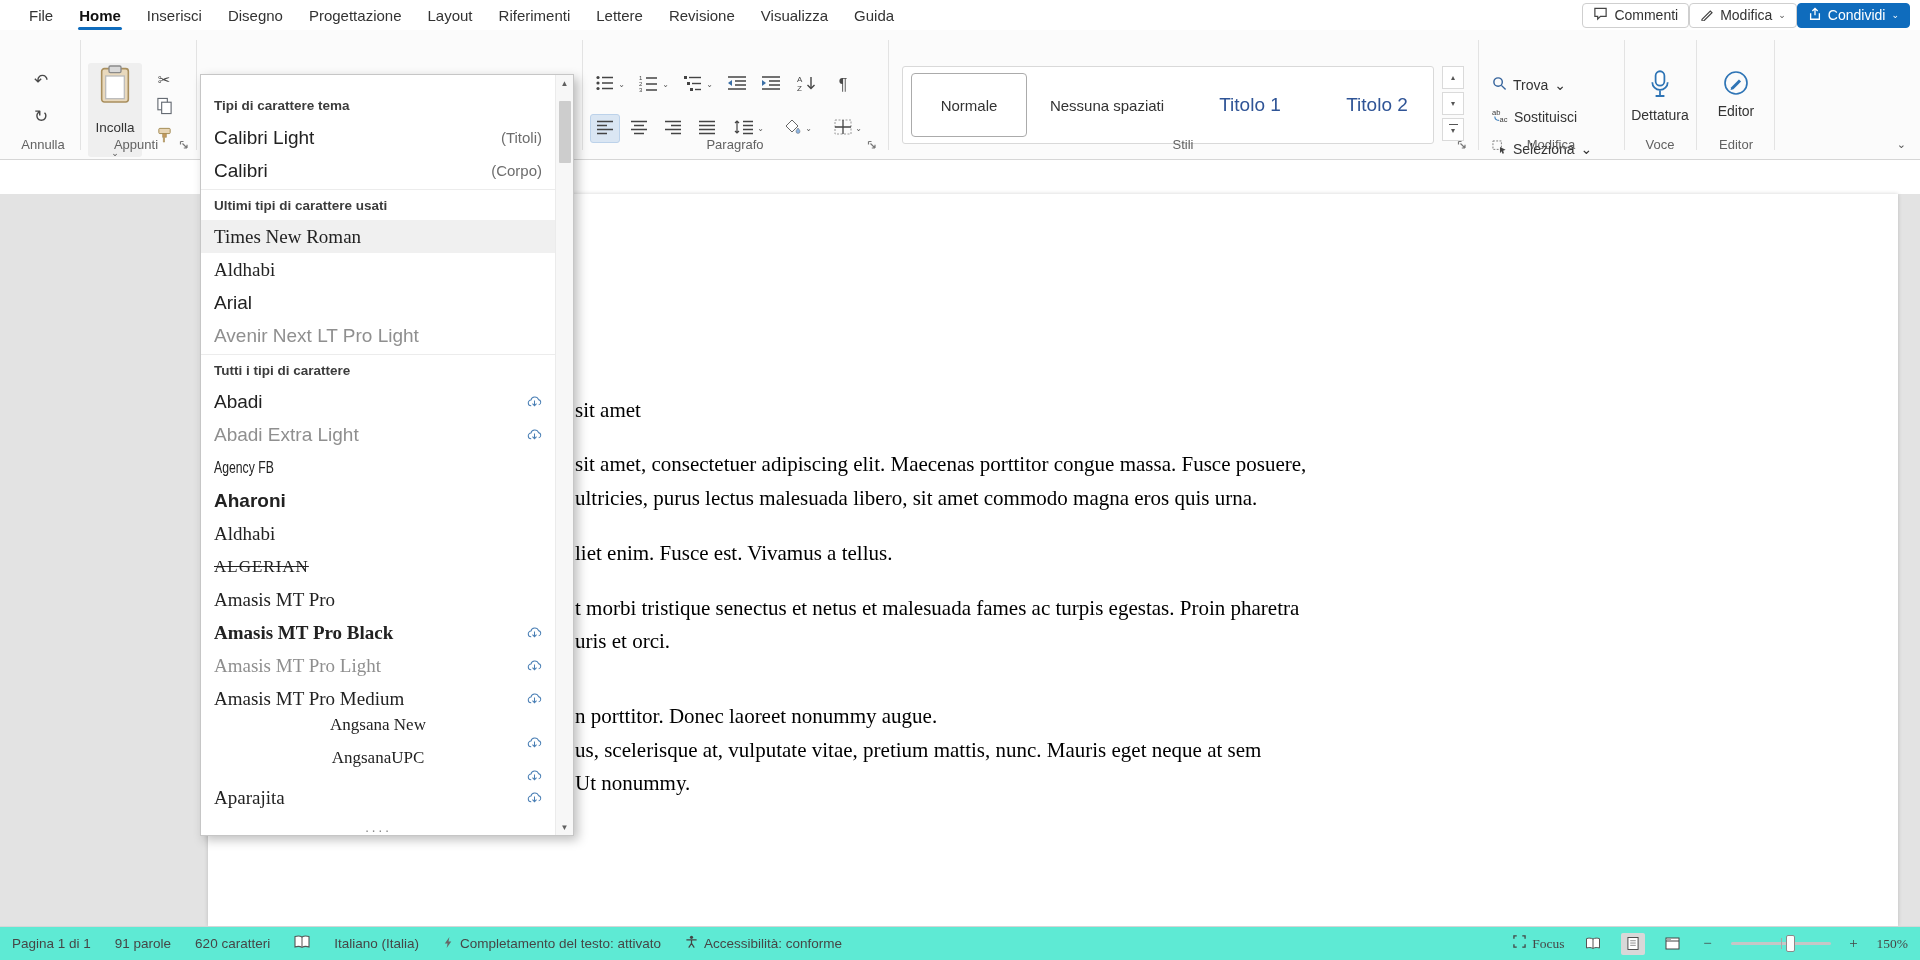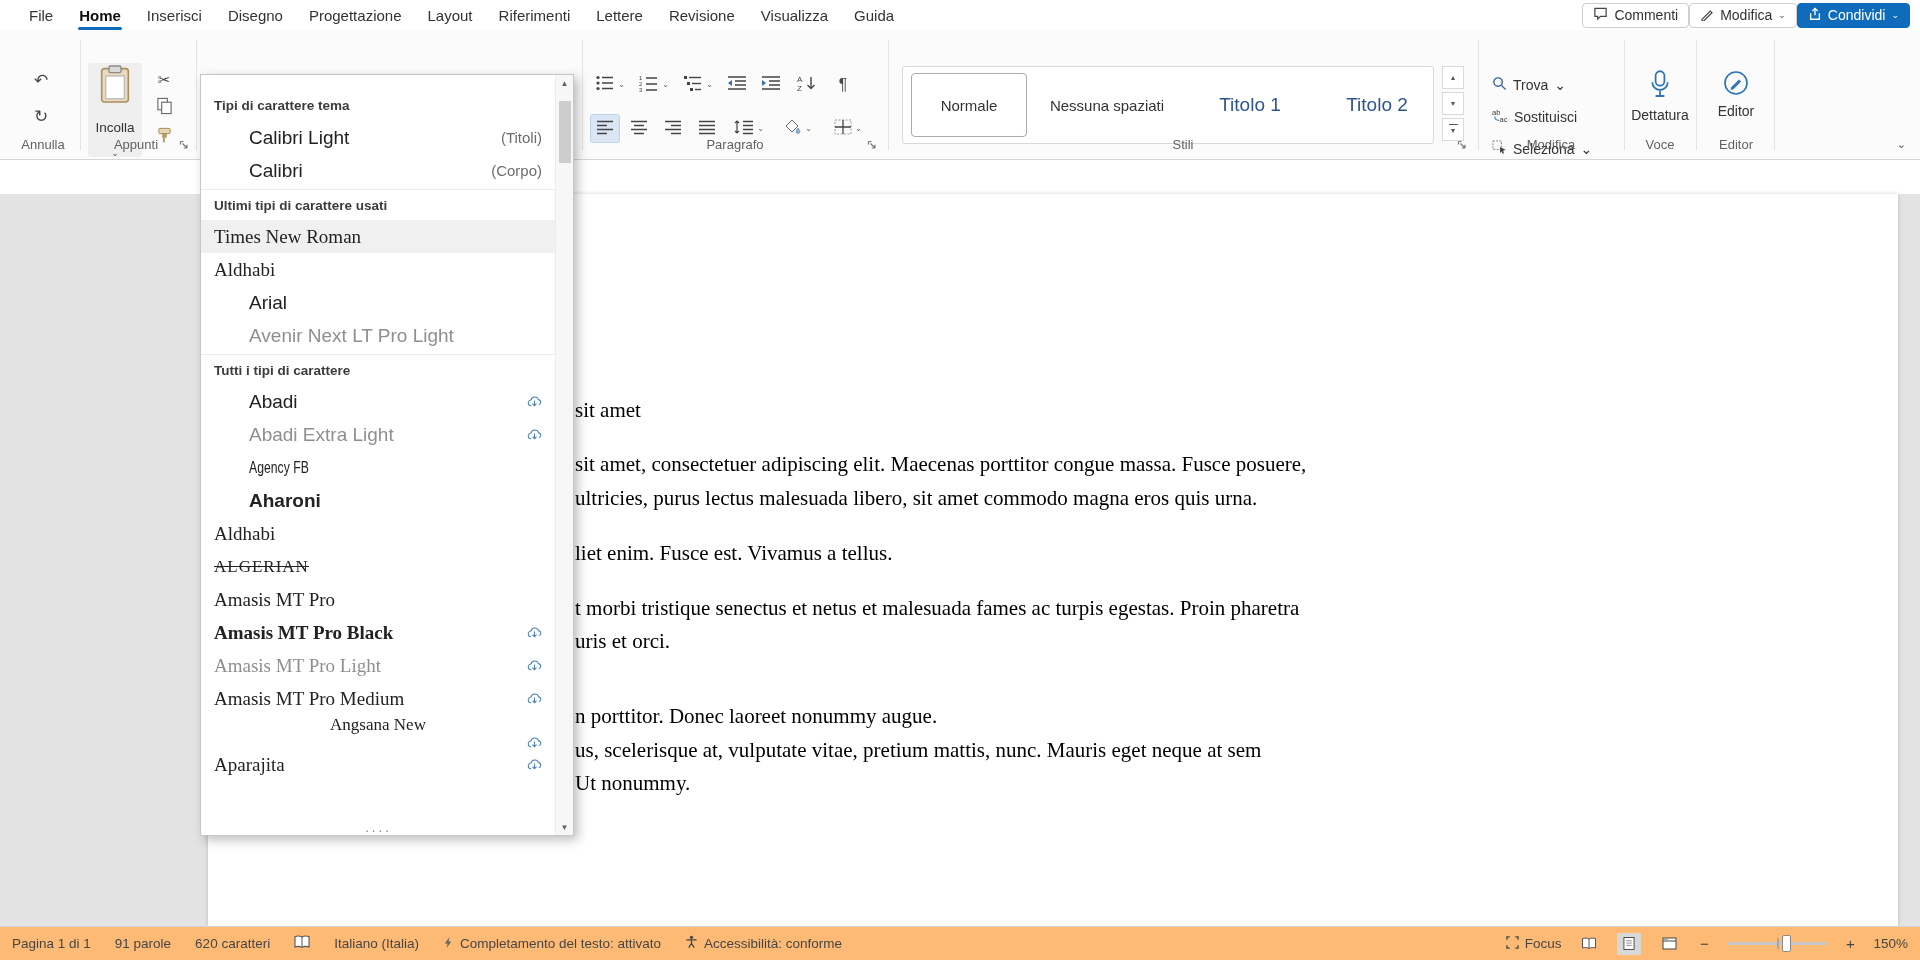--- a/index.html
+++ b/index.html
@@ -57,39 +57,39 @@
 
   
   .font-menu { position:absolute; left:200px; top:74px; width:374px; height:762px; background:#fff; border:1px solid #c6c6c6; box-shadow:4px 4px 10px rgba(0,0,0,.25); z-index:60; display:flex; }
   .fm-list { flex:1; padding-top:3px; overflow:hidden; }
   .fm-header { height:31px; display:flex; align-items:center; padding:0 13px; font-weight:bold; font-size:13.5px; color:#3c3c3c; border-top:1px solid #ececec; margin-top:2px; }
   .fm-header.first { border-top:none; margin-top:12px; }
   .fm-item { height:33px; display:flex; align-items:center; padding:0 13px; font-size:19px; color:#222; }
   .fm-item.hl { background:#f0f0f0; }
   .fm-item .tag { margin-left:auto; color:#6d6d6d; font-size:15px; font-family:"Liberation Sans",sans-serif; font-weight:normal; }
   .fm-item .cloud { margin-left:auto; display:flex; }
-  .ff-sans { font-family:"Liberation Sans",sans-serif;margin-left:35px; }
+  .ff-sans { font-family:"Liberation Sans",sans-serif; }
   .ff-serif { font-family:"Liberation Serif",serif; }
   .ff-light { font-weight:300; }
   .ff-bold { font-weight:bold; }
   .ff-muted { color:#8f8f8f; }
   .ff-small { font-size:17px;flex-direction:column; }
   .ff-cond { display:inline-block; transform:scaleX(.72); transform-origin:left center; font-size:17px; }
   .ff-algerian { font-family:"Liberation Serif",serif; letter-spacing:1px; text-decoration:line-through; font-size:17px; }
   .fm-scroll { width:18px; background:#f7f7f7; border-left:1px solid #ebebeb; display:flex; flex-direction:column; align-items:center; position:relative; }
   .sc-btn { height:16px; width:100%; display:flex; align-items:center; justify-content:center; font-size:8px; color:#606060; }
   .sc-btn.bottom { margin-top:auto; }
   .sc-thumb { width:12px; height:62px; background:#cdcdcd; border-radius:1px; margin-top:10px; }
   .fm-grip { position:absolute; bottom:0; left:0; right:18px; height:9px; display:flex; align-items:center; justify-content:center; }
   .fm-grip::after { content:"····"; font-size:14px; letter-spacing:2px; line-height:5px; color:#8a8a8a; }
 
   
-  .statusbar { position:absolute; bottom:0; left:0; right:0; height:34px; background:#fdba74; border-top:1px solid #d6d6d6; display:flex; align-items:center; font-size:13.5px; color:#464646; padding:0 12px; gap:24px; z-index:30; }
+  .statusbar { position:absolute; bottom:0; left:0; right:0; height:34px; background:#5eead4; border-top:1px solid #d6d6d6; display:flex; align-items:center; font-size:13.5px; color:#464646; padding:0 12px; gap:24px; z-index:30; }
   .sb-item { display:flex; align-items:center; gap:6px; white-space:nowrap; }
-  .sb-right { margin-left:auto; display:flex; align-items:center; gap:16px; }
+  .sb-right { margin-left:auto; display:flex; align-items:center; gap:16px;font-family:Liberation Serif, serif; }
   .view-ic { display:flex; align-items:center; justify-content:center; width:24px; height:22px; border-radius:2px; }
   .view-ic.selected { background:#d8d8d8; }
   .zoom-track { position:relative; width:100px; height:3px; background:#c6c6c6; border-radius:2px; }
   .zoom-notch { position:absolute; left:50%; top:-4px; width:1.5px; height:11px; background:#a8a8a8; }
   .zoom-thumb { position:absolute; left:55%; top:-7px; width:9px; height:17px; background:#fdfdfd; border:1px solid #8a8a8a; border-radius:2px; }
   .zoom-btn { font-size:15px; color:#444; width:14px; text-align:center; }
 </style>
 </head>
 <body>
 
@@ -476,20 +476,29 @@
           <span>Amasis MT Pro Medium</span>
           <span class="cloud">
             <svg width="15" height="15" viewBox="0 0 16 16">
               <path d="M4.5 12.5a3 3 0 0 1-.3-6A4.2 4.2 0 0 1 12.3 6a2.8 2.8 0 0 1 .2 5.5" fill="none" stroke="#4a7fb5" stroke-width="1.1"></path>
               <path d="M8 7v5.5M5.8 10.3 8 12.5l2.2-2.2" fill="none" stroke="#4a7fb5" stroke-width="1.1"></path>
             </svg>
           </span>
         </div>
       <div class="fm-item ff-serif ff-small">
           <span>Angsana New</span>
+          <span class="cloud">
+            <svg width="15" height="15" viewBox="0 0 16 16">
+              <path d="M4.5 12.5a3 3 0 0 1-.3-6A4.2 4.2 0 0 1 12.3 6a2.8 2.8 0 0 1 .2 5.5" fill="none" stroke="#4a7fb5" stroke-width="1.1"></path>
+              <path d="M8 7v5.5M5.8 10.3 8 12.5l2.2-2.2" fill="none" stroke="#4a7fb5" stroke-width="1.1"></path>
+            </svg>
+          </span>
+        </div>
+      <div class="fm-item ff-serif ff-small">
+          <span>AngsanaUPC</span>
           <span class="cloud">
             <svg width="15" height="15" viewBox="0 0 16 16">
               <path d="M4.5 12.5a3 3 0 0 1-.3-6A4.2 4.2 0 0 1 12.3 6a2.8 2.8 0 0 1 .2 5.5" fill="none" stroke="#4a7fb5" stroke-width="1.1"></path>
               <path d="M8 7v5.5M5.8 10.3 8 12.5l2.2-2.2" fill="none" stroke="#4a7fb5" stroke-width="1.1"></path>
             </svg>
           </span>
         </div>
       <div class="fm-item ff-serif">
           <span>Aparajita</span>
           <span class="cloud">

